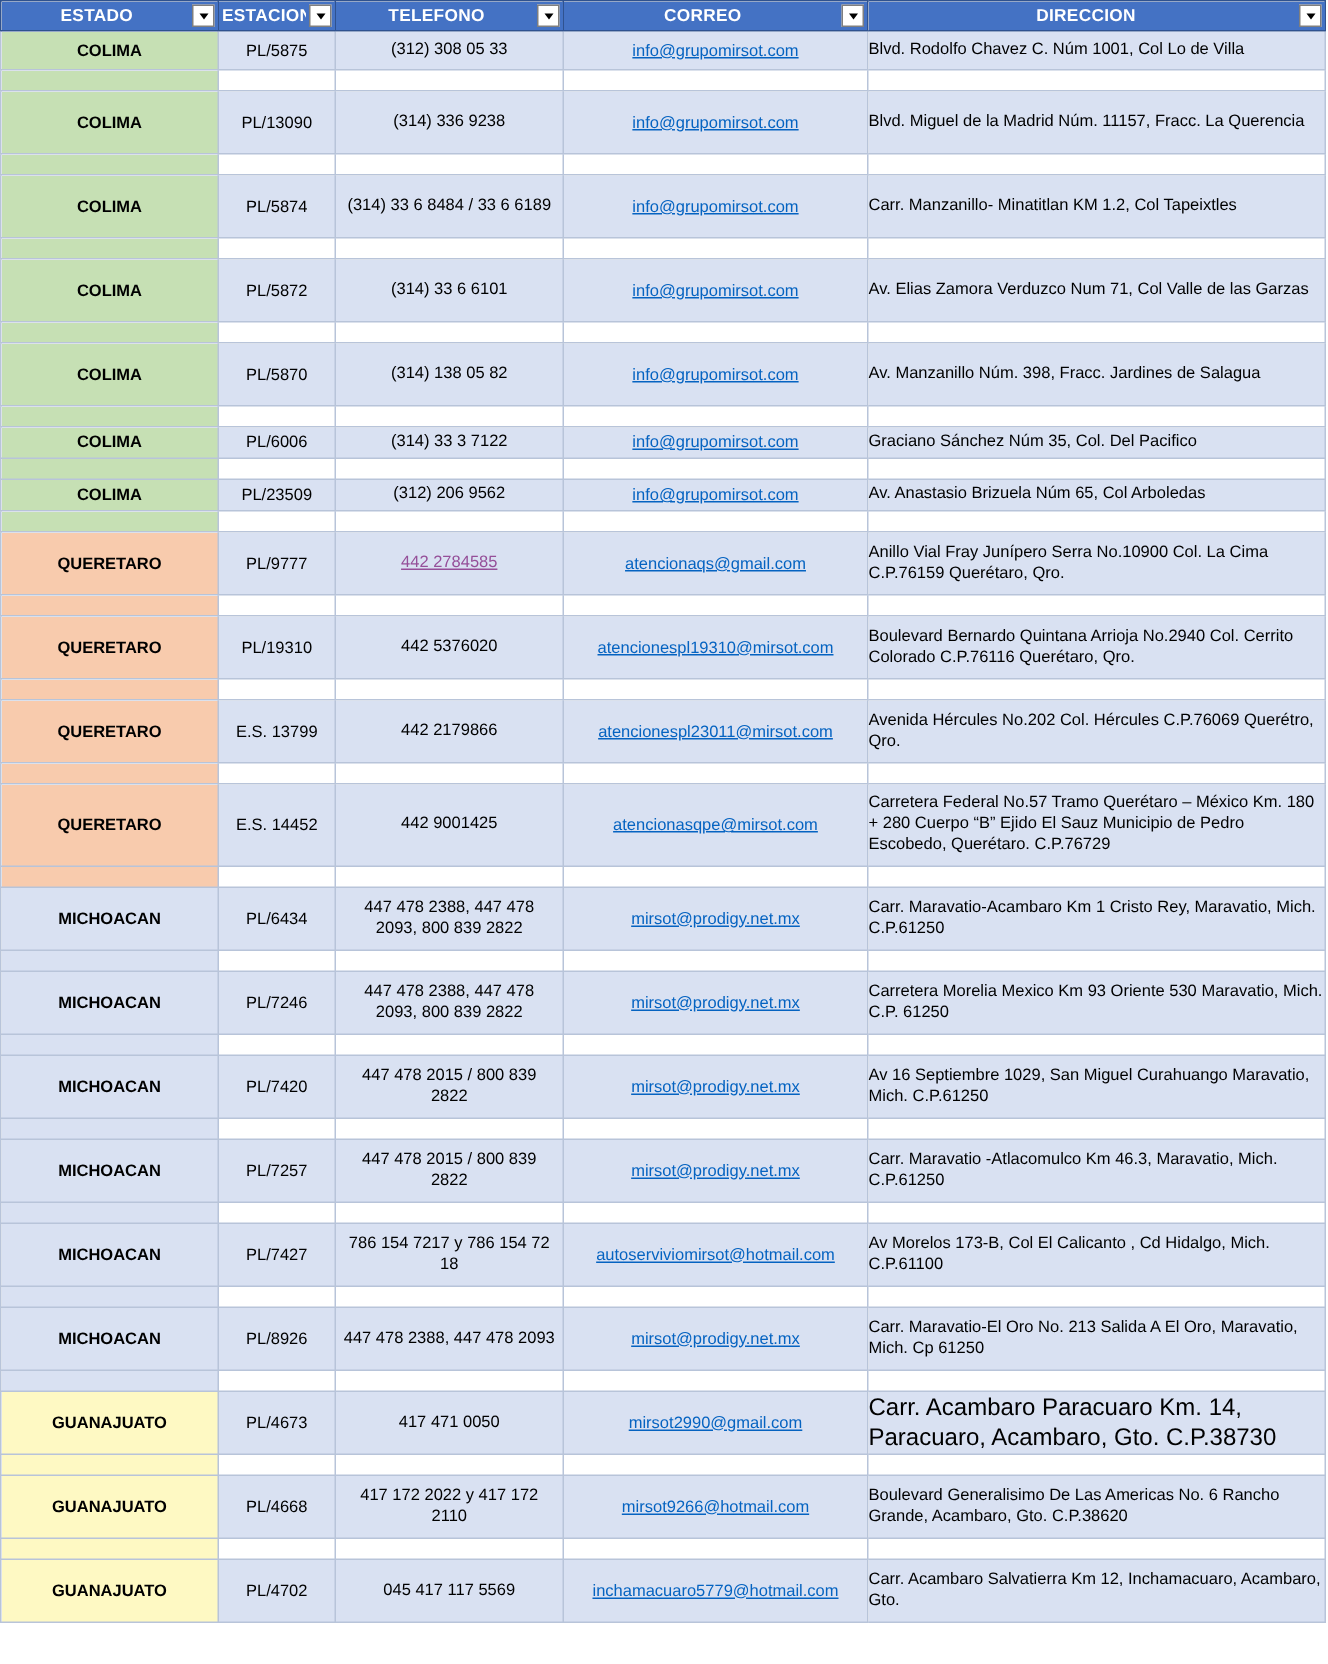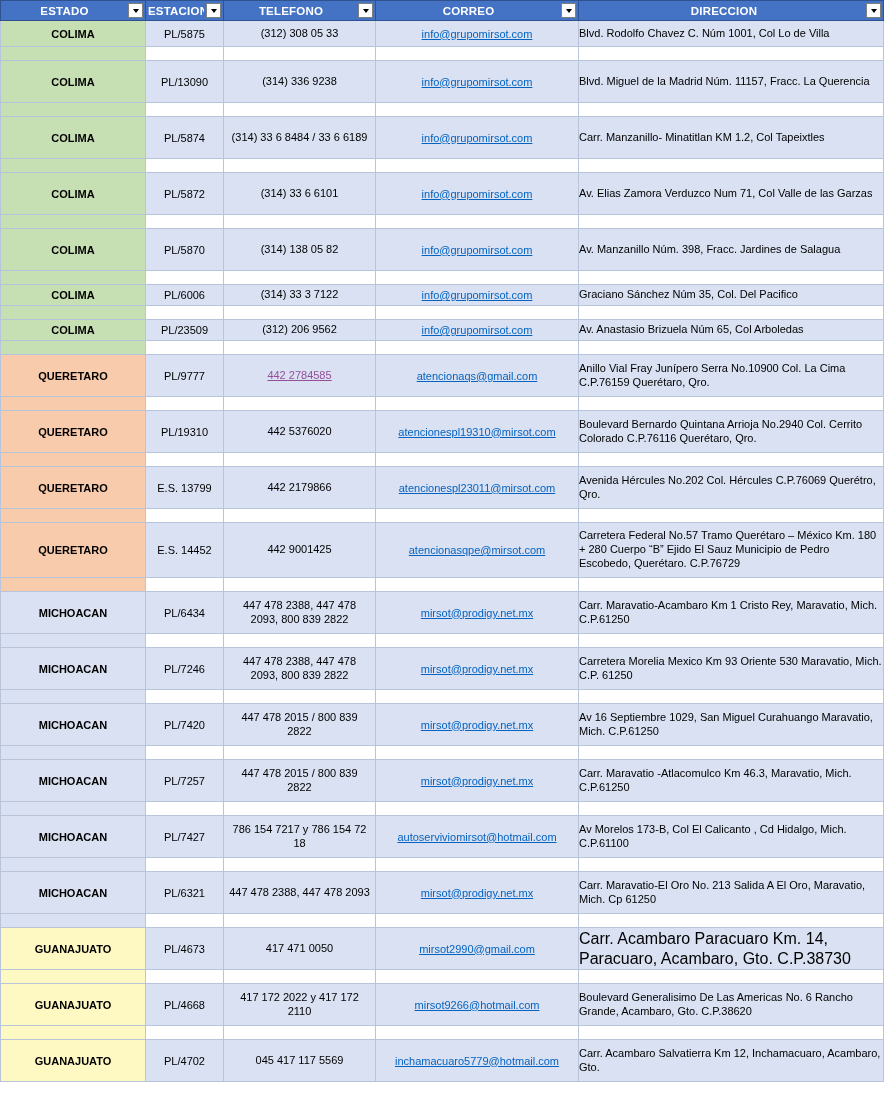--- a/index.html
+++ b/index.html
@@ -422,21 +422,21 @@
       </tr>
       <tr class="spacer-row">
         <td class="bg-lblue"></td>
         <td class="bg-white"></td>
         <td class="bg-white"></td>
         <td class="bg-white"></td>
         <td class="bg-white"></td>
       </tr>
       <tr style="height: 42px;">
         <td class="estado bg-lblue">MICHOACAN</td>
-        <td class="estacion bg-lblue">PL/6321</td>
+        <td class="estacion bg-lblue">PL/8926</td>
         <td class="telefono bg-lblue">
           <div class="tel-inner">447 478 2388,  447 478 2093</div>
         </td>
         <td class="correo bg-lblue"><a>mirsot@prodigy.net.mx</a></td>
         <td class="direccion bg-lblue">Carr. Maravatio-El Oro No. 213  Salida A El Oro, Maravatio, Mich.  Cp 61250</td>
       </tr>
       <tr class="spacer-row">
         <td class="bg-lblue"></td>
         <td class="bg-white"></td>
         <td class="bg-white"></td>

